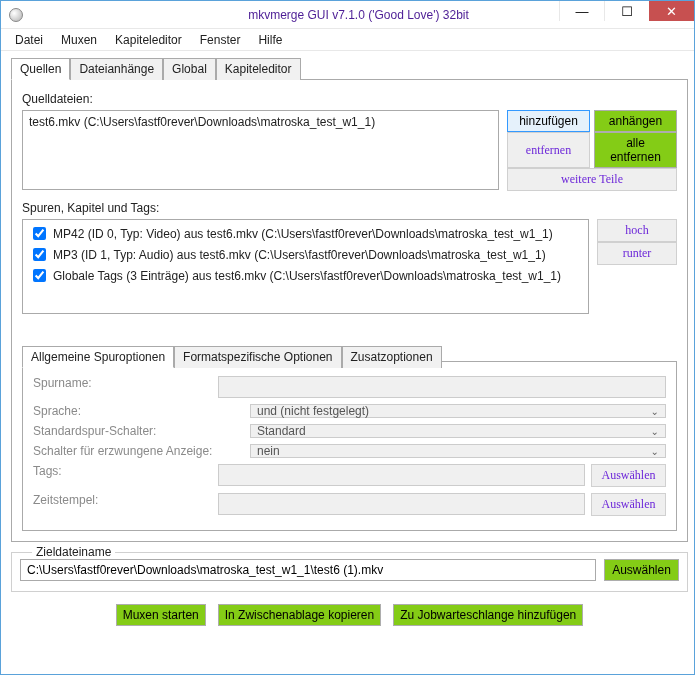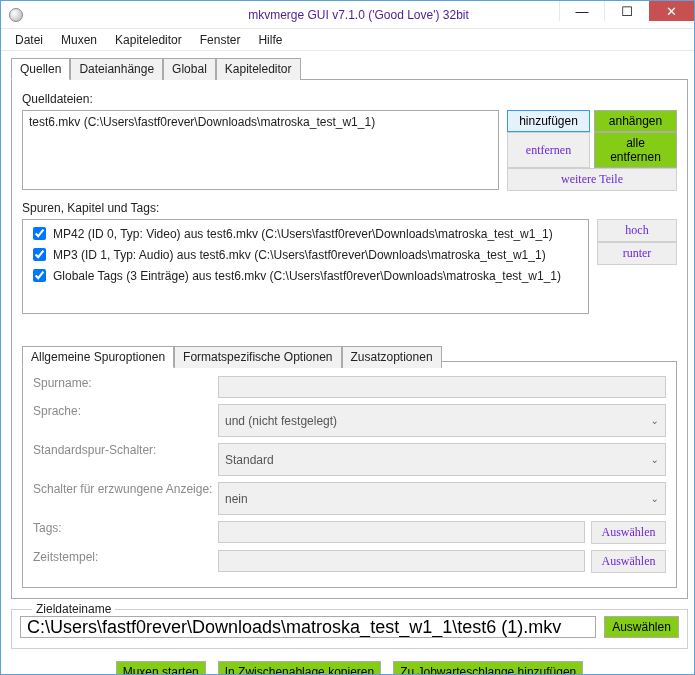--- a/index.html
+++ b/index.html
@@ -30,27 +30,27 @@
   .btncol .pair button { flex: 1; }
   .tracklist { flex: 1; height: 95px; border: 1px solid #aaa; background: #fff; padding: 4px 6px; overflow: hidden; display: flex; flex-direction: column; gap: 2px; }
   .trackitem { display: flex; align-items: center; gap: 4px; white-space: nowrap; }
   .chk { width: 13px; height: 13px; flex-shrink: 0; }
   .subtabs { display: flex; position: relative; top: 7px; margin-top: 25px; }
   .subpanel { border: 1px solid #aaa; padding: 8px 10px; }
   .form-row { display: flex; align-items: flex-start; margin: 6px 0; }
   .form-row .lbl { width: 185px; color: #8a8a8a; }
   .form-row .field { flex: 1; display: flex; gap: 6px; }
   .txt { flex: 1; height: 22px; border: 1px solid #ccc; background: #f0f0f0; padding: 2px 6px; color: #555; }
-  .sel { flex: 1; height: 33px; border: 1px solid #ccc; background: #f0f0f0; padding: 2px 6px; color: #555; display: flex; align-items: center; justify-content: space-between; }
+  .sel { flex: 1; height: 14px; border: 1px solid #ccc; background: #f0f0f0; padding: 2px 6px; color: #555; display: flex; align-items: center; justify-content: space-between; margin-left: 32px; }
   .sel .arrow { color: #666; font-size: 10px; }
   button.win.side { width: 75px; }
   .destgrp { margin-top: 10px; border: 1px solid #d0d0d0; padding: 6px 8px 10px 8px; position: relative; }
   .destgrp .legend { position: absolute; top: -8px; left: 20px; background: #fff; padding: 0 4px; font-size: 12px; }
   .destrow { display: flex; gap: 8px; align-items: center; }
-  .destrow input { flex: 1; height: 22px; border: 1px solid #aaa; padding: 2px 6px; font-family: inherit; font-size: 18px; }
+  .destrow input { flex: 1; height: 22px; border: 1px solid #aaa; padding: 2px 6px; font-family: inherit; font-size: 12px; }
   .bottombar { display: flex; justify-content: center; gap: 12px; margin-top: 12px; }
 </style>
 </head>
 <body>
 
 <div class="titlebar">
   <div class="icon"></div>
   <div class="title">mkvmerge GUI v7.1.0 ('Good Love') 32bit</div>
   <div class="winbtns">
     <div class="winbtn min">—</div>

